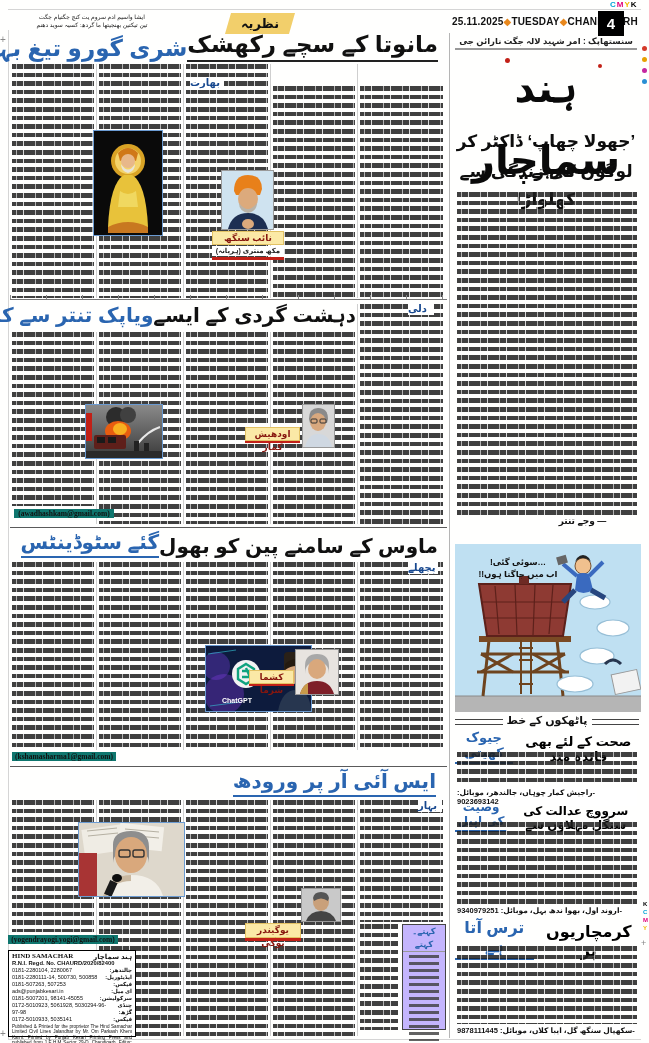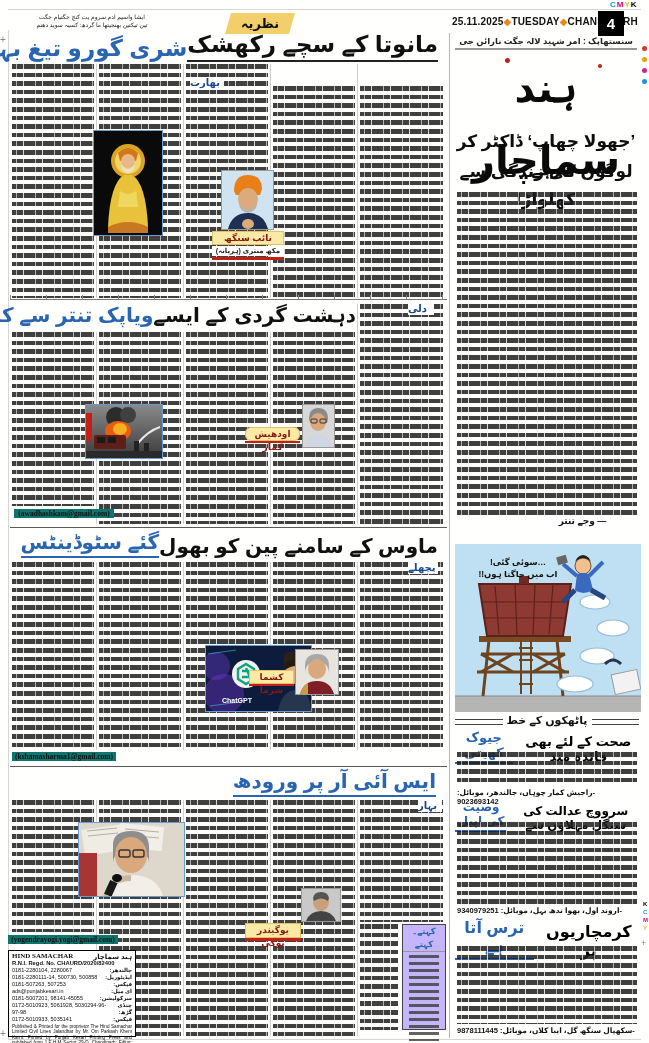--- a/index.html
+++ b/index.html
@@ -172,21 +172,21 @@
   <div class="abs" style="left:302px;top:404px;width:33px;height:44px;border:1px solid #999;background:#d8d8d8;">
     <svg width="31" height="42" viewBox="0 0 31 42">
       <rect width="31" height="42" fill="#d8d8d8"></rect>
       <path d="M6 14 Q6 3 15 3 Q25 3 25 14 L24 18 L7 18 Z" fill="#8a8a8a"></path>
       <ellipse cx="15" cy="17" rx="8" ry="9" fill="#d8a87e"></ellipse>
       <rect x="8" y="14" width="6" height="4" rx="1" fill="none" stroke="#333" stroke-width="1"></rect>
       <rect x="17" y="14" width="6" height="4" rx="1" fill="none" stroke="#333" stroke-width="1"></rect>
       <path d="M2 42 Q5 29 15 29 Q26 29 29 42 Z" fill="#cfd8e2"></path>
     </svg>
   </div>
-  <div class="abs cap" style="left:245px;top:427px;width:55px;height:14px;border-radius:6px;">اودھیش کمار</div>
+  <div class="abs cap" style="left:245px;top:427px;width:55px;height:14px;">اودھیش کمار</div>
   <div class="abs redbar" style="left:245px;top:441px;width:55px;height:2px;"></div>
   <div class="abs email" style="left:14px;top:509px;width:100px;">(awadhashkam@gmail.com)</div>
 
   <div class="abs hrule" style="left:10px;top:527px;width:437px;"></div>
   <div class="abs hl" style="left:80px;top:530px;width:358px;font-size:20px;">
     <span>ماوس کے سامنے پین کو بھول</span>
     <span class="blue ul">گئے سٹوڈینٹس</span>
   </div>
   <div class="abs tx" style="left:12px;top:562px;width:82px;height:186px;"></div>
   <div class="abs tx" style="left:99px;top:562px;width:82px;height:188px;"></div>

